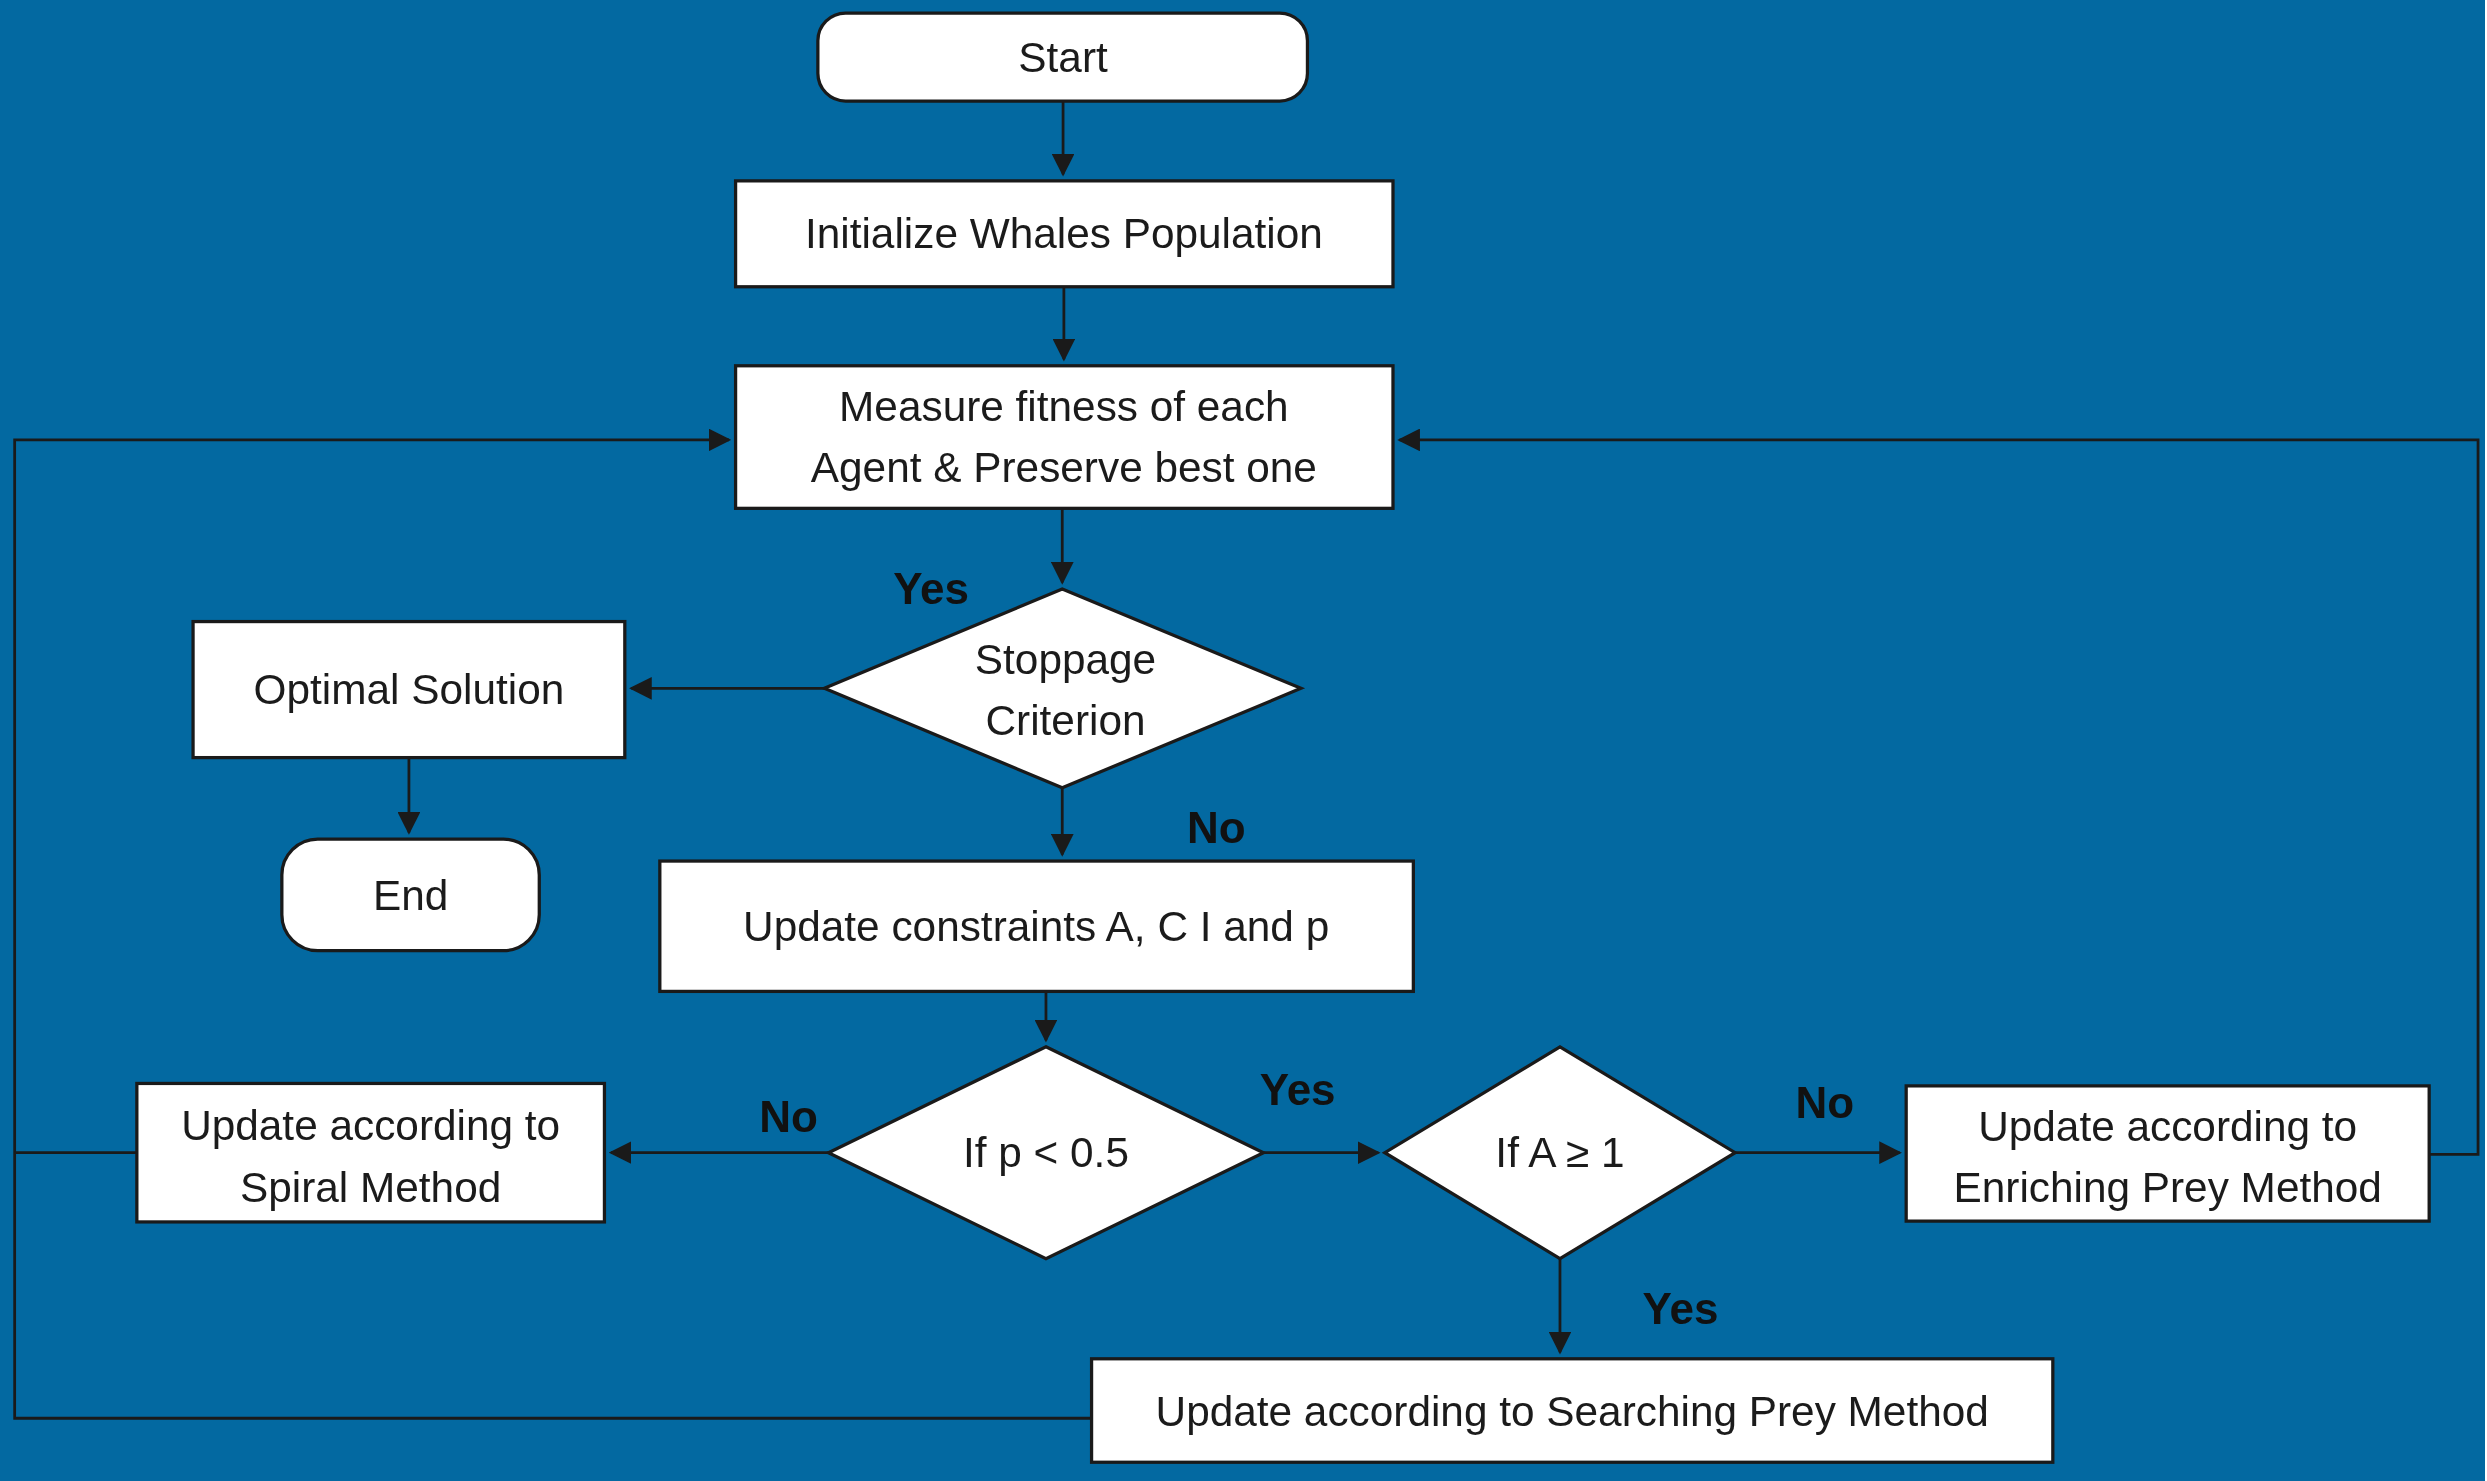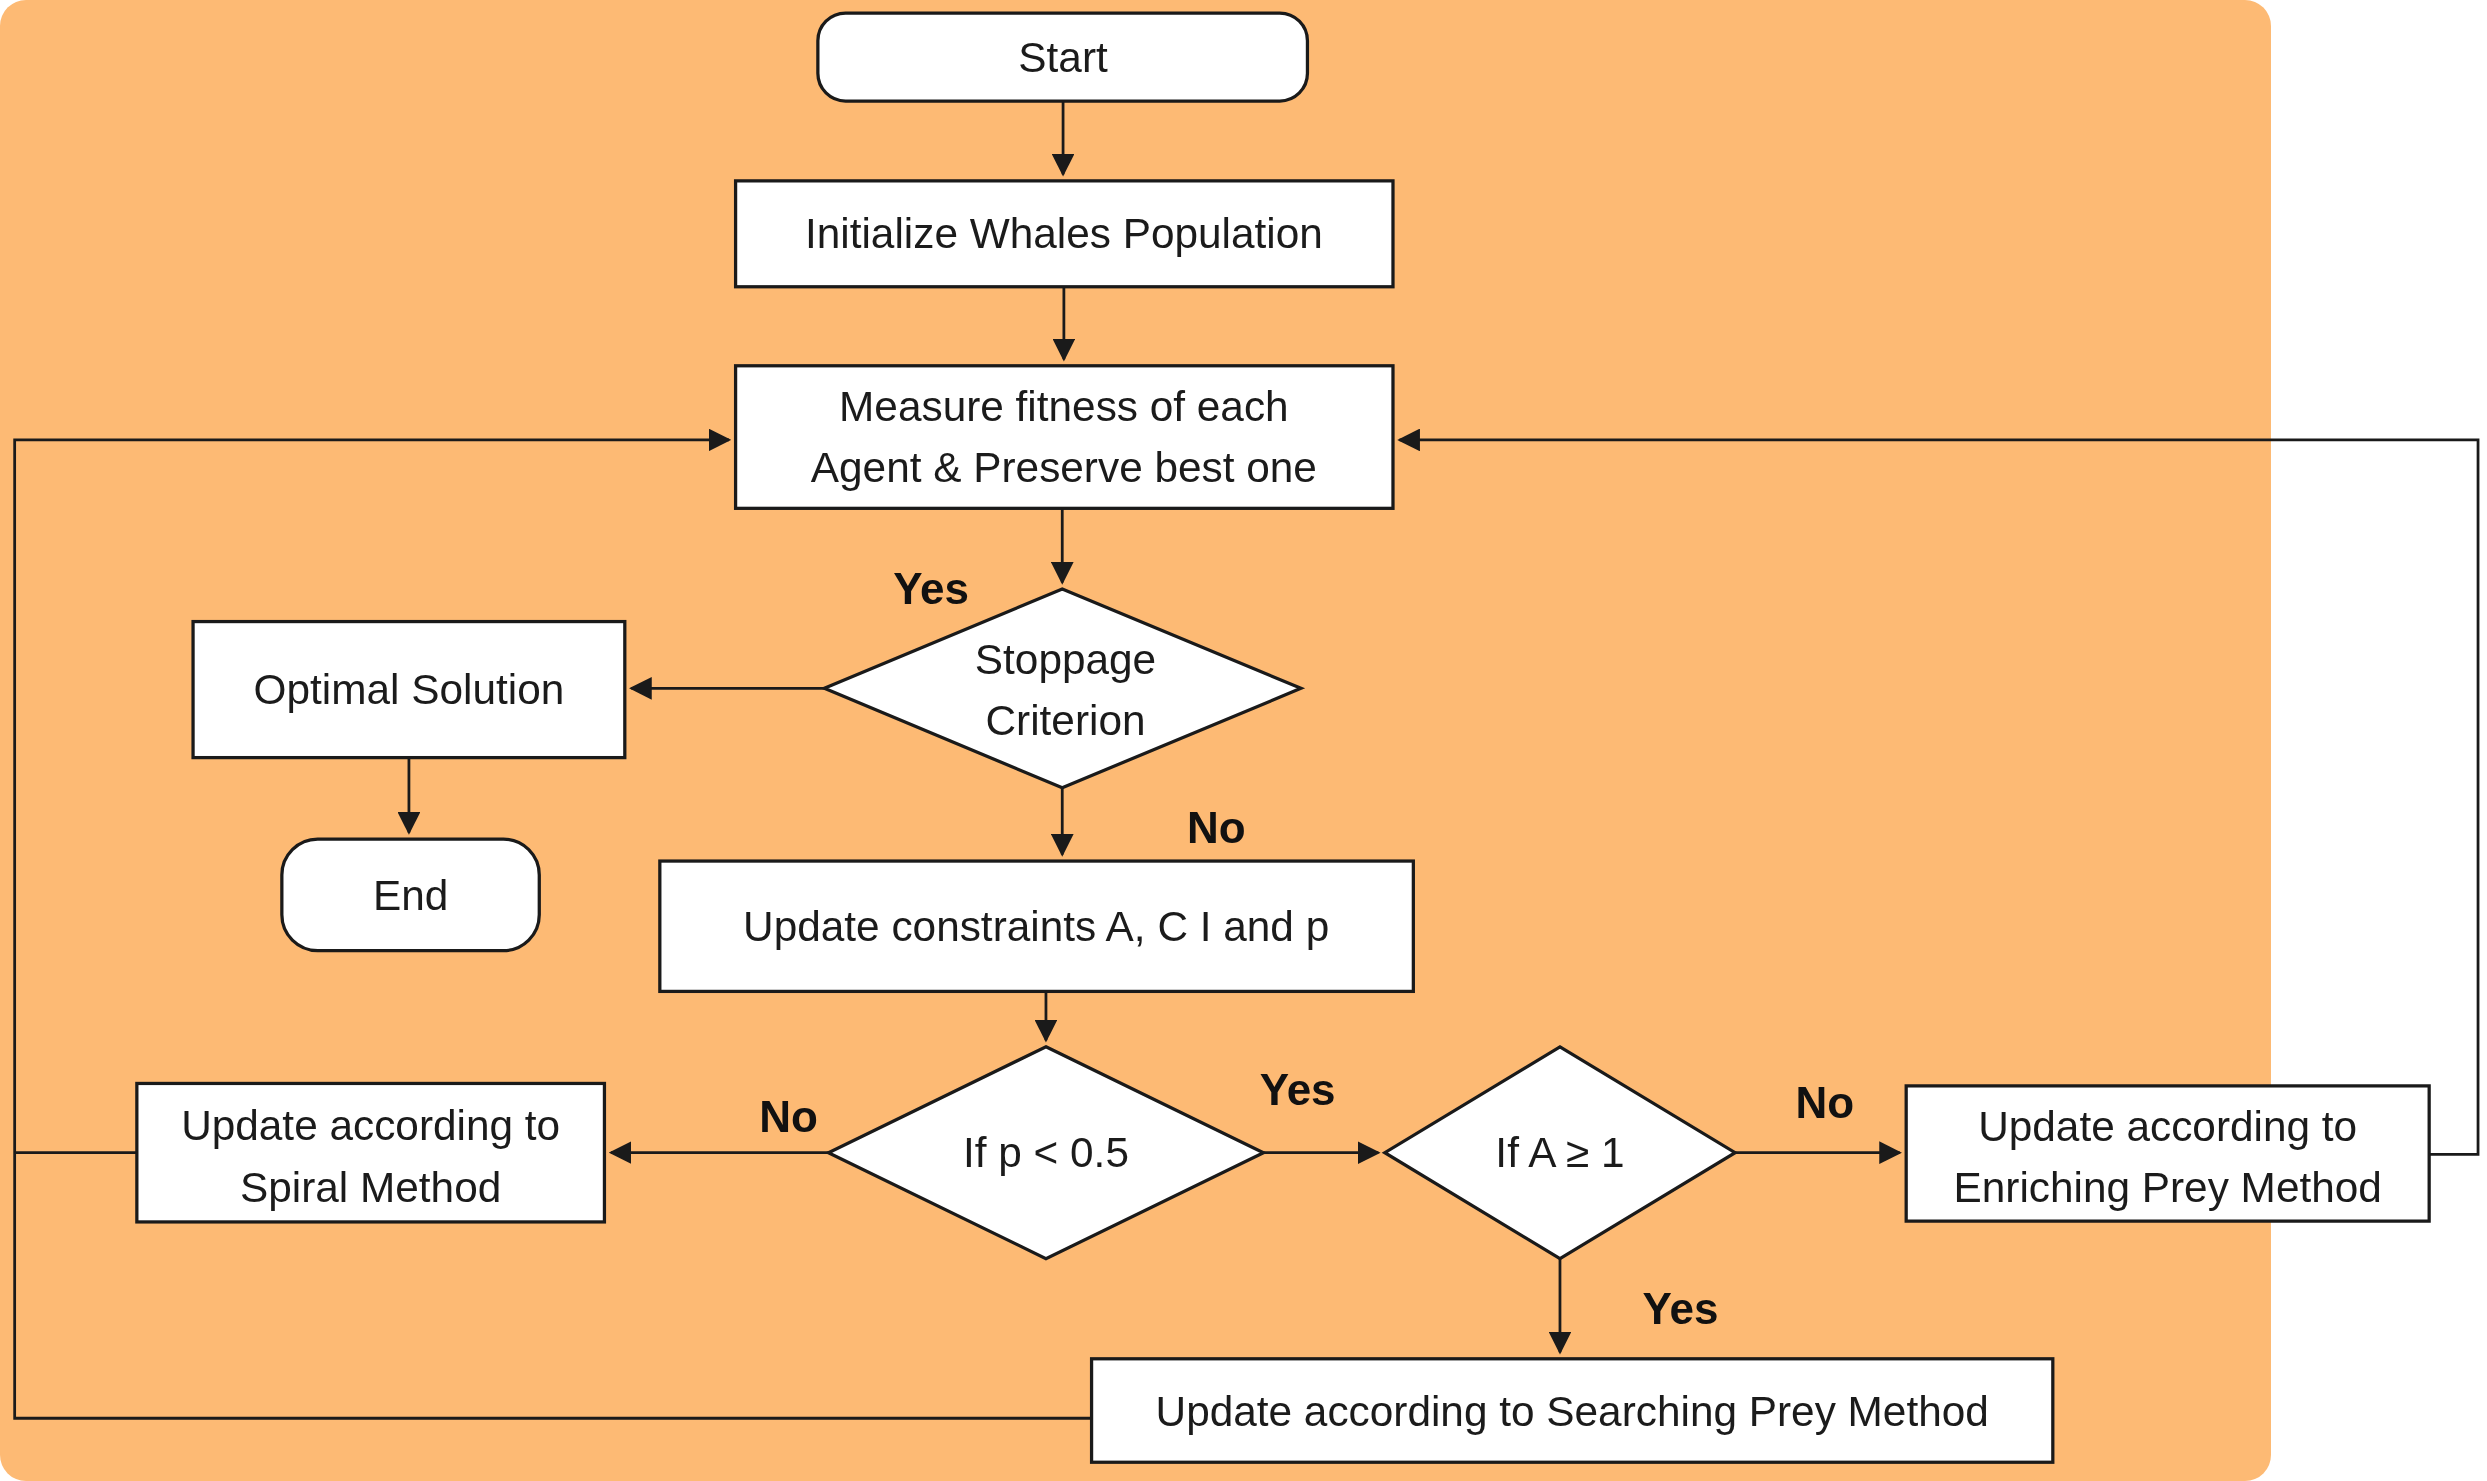--- a/index.html
+++ b/index.html
@@ -3,25 +3,24 @@
 <meta charset="utf-8">
 <title>Flowchart</title>
 <style>
   html, body {
     margin: 0;
     padding: 0;
     background: #ffffff;
   }
   .page {
     position: relative;
-    width: 2271px;
+    width: 2485px;
     height: 1481px;
-    background: #fdba74;
+    background: #0369a1;
     font-family: "Liberation Sans", sans-serif;
-    border-radius: 26px;
   }
   svg { display: block; }
   .node-shape {
     fill: #ffffff;
     stroke: #1a1a1a;
     stroke-width: 4;
   }
   .edge {
     fill: none;
     stroke: #1a1a1a;

